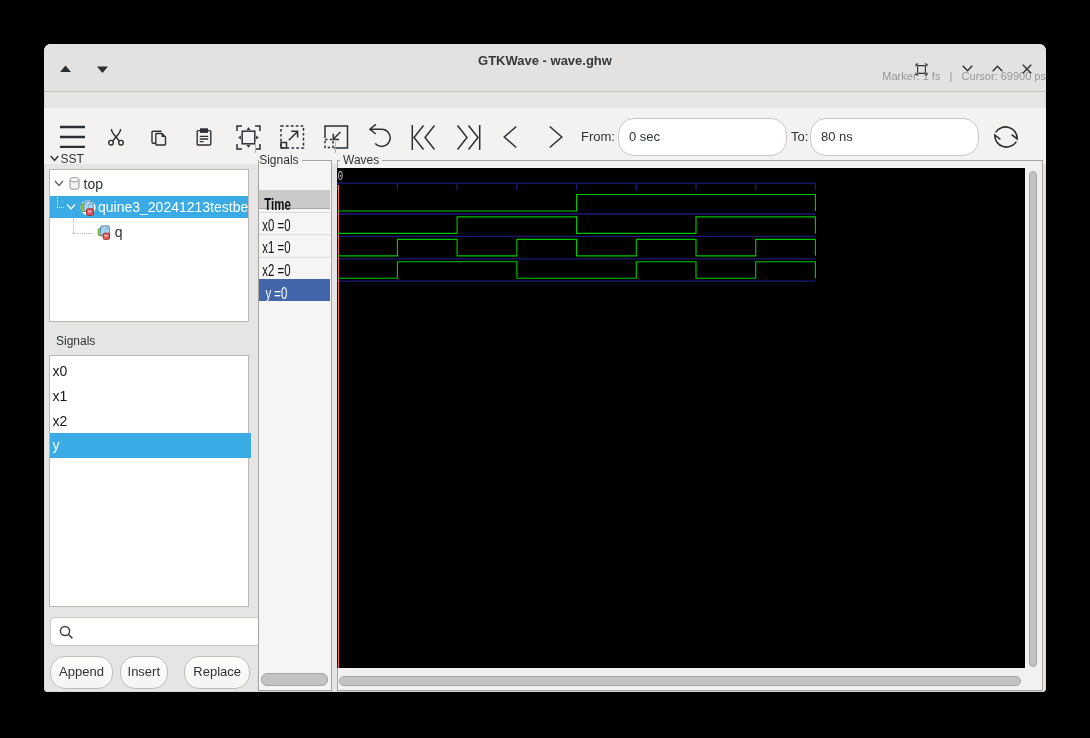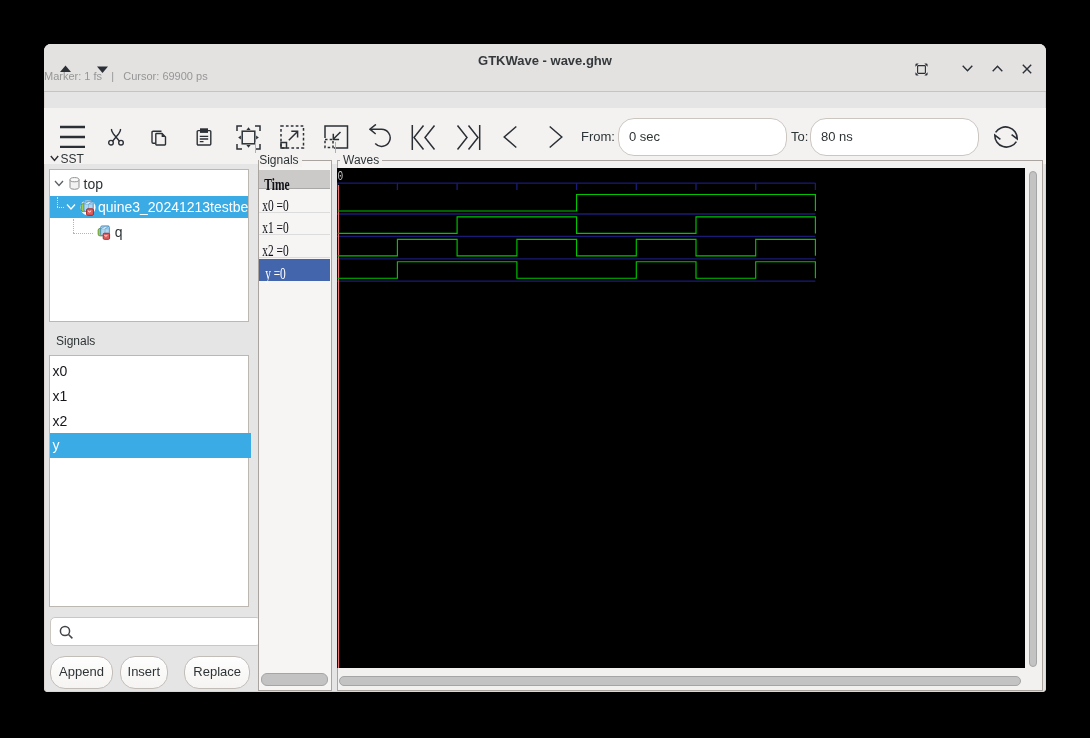--- a/index.html
+++ b/index.html
@@ -6,34 +6,34 @@
   body{width:1090px;height:738px;background:#000;position:relative;overflow:hidden;
        font-family:"Liberation Sans",sans-serif;}
   .abs{position:absolute;}
   #win{position:absolute;left:44px;top:44px;width:1002px;height:648px;
        background:#e5e5e5;border-radius:7px 7px 4px 4px;overflow:hidden;box-shadow:inset 0 0 0 1px #dbd7d3;}
   
   #titlebar{position:absolute;left:0;top:0;width:1002px;height:47px;
             background:#e3e2e1;border-bottom:1px solid #c7c3be;}
   #title{position:absolute;left:0;top:9px;width:1002px;text-align:center;
          font-size:13px;font-weight:bold;color:#35393c;}
-  #subtitle{position:absolute;left:0;top:26px;width:1002px;text-align:left;
+  #subtitle{position:absolute;left:0;top:26px;width:1002px;text-align:right;
             font-size:11px;color:#969696;}
   
   #toolbar{position:absolute;left:0;top:64px;width:1002px;height:56px;background:#f3f2f0;}
   .entry{position:absolute;background:#fff;border:1px solid #ccc6c1;border-radius:16px;
          font-size:13px;color:#2e3436;line-height:36px;padding-left:10px;}
   .tblabel{position:absolute;font-size:13px;color:#2e3436;line-height:38px;}
   
   .whitebox{position:absolute;background:#fff;border:1px solid #bcb7b1;}
   .paneltext{position:absolute;font-size:13px;color:#2e3436;}
   .btn{position:absolute;height:31px;background:linear-gradient(#fefefe,#f5f4f2);
        border:1px solid #c3bdb8;border-radius:15px;font-size:13px;color:#2e3436;
        text-align:center;line-height:29px;top:612px;}
-  .mono{font-family:Liberation Serif, serif;}
+  .mono{font-family:Liberation Sans, sans-serif;margin-top:20px;}
   .sq{display:inline-block;transform:scaleY(1.38);transform-origin:center;}
   .srow{position:absolute;left:0;width:100%;font-size:14px;color:#16161d;}
   .thumb{position:absolute;background:#c3c3c3;border:1px solid #a5a5a5;border-radius:6px;}
 </style>
 </head>
 <body>
 <div id="win">
 
   <div id="titlebar">
     <svg class="abs" style="left:14px;top:20px" width="100" height="11" viewBox="0 0 100 11">

